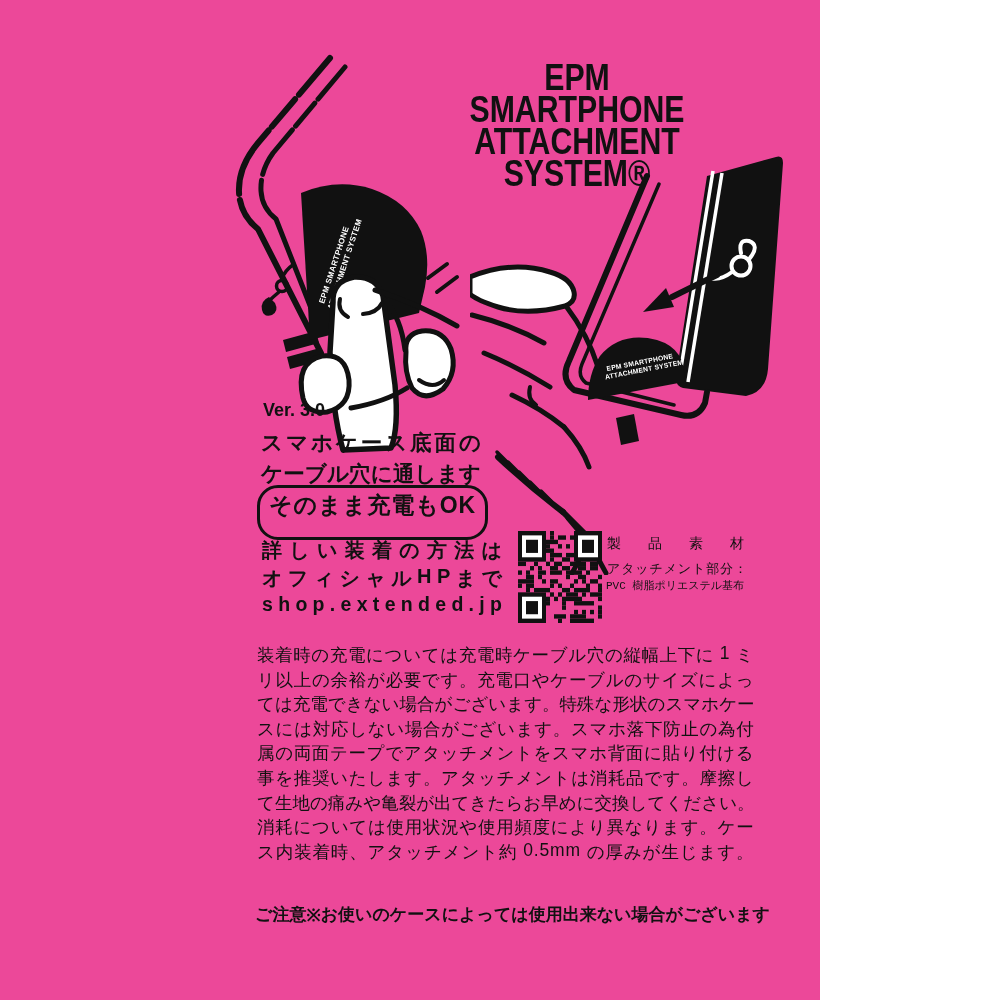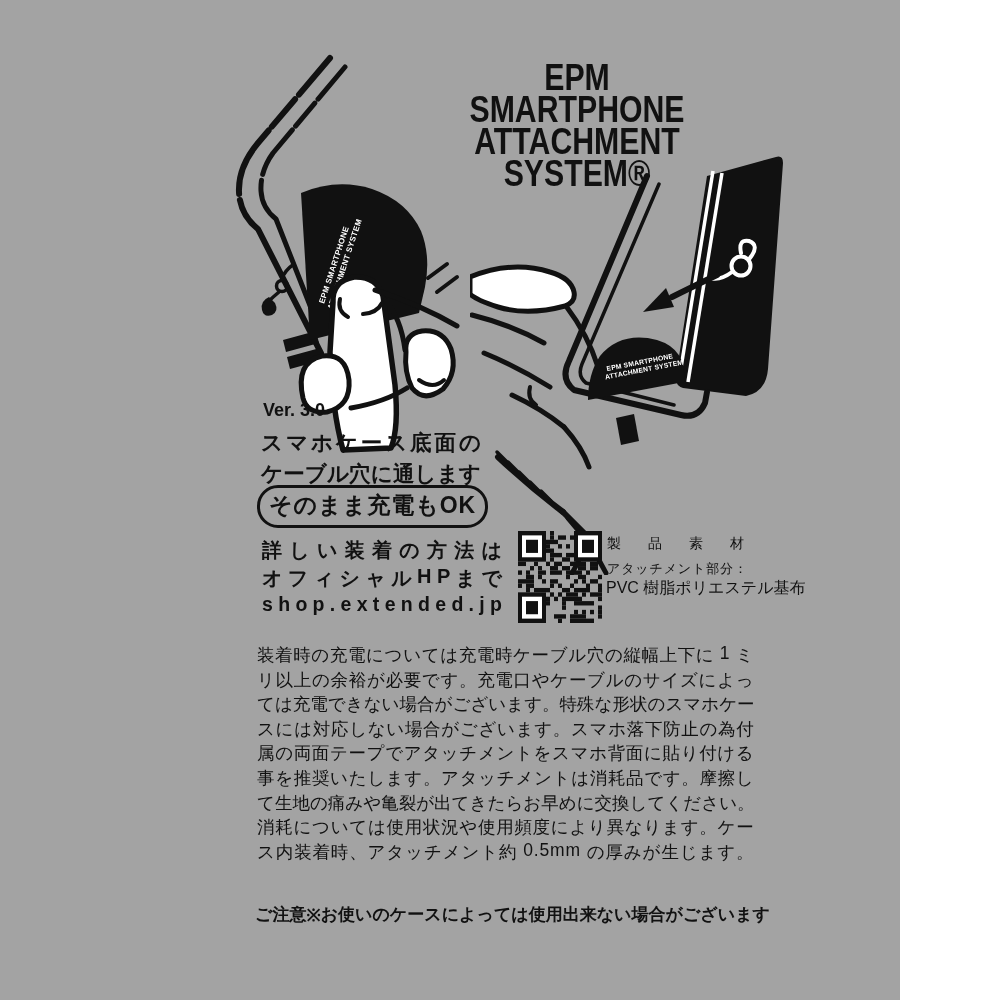--- a/index.html
+++ b/index.html
@@ -1,35 +1,35 @@
 <!DOCTYPE html>
 <html><head>
 <meta charset="utf-8">
 <style>
   html,body{margin:0;padding:0;background:#fff;}
-  .page{position:relative;width:900px;height:1000px;background:#a3a3a3;overflow:hidden;
+  .page{position:relative;width:820px;height:1000px;background:#ec4899;overflow:hidden;
         font-family:"Liberation Sans",sans-serif;color:#111;}
   .abs{position:absolute;}
   
   .cj{display:flex;justify-content:space-between;}
   .cj span{white-space:pre;}
   .title{left:406px;top:62px;width:342px;text-align:center;font-weight:700;
          font-size:36px;line-height:32px;letter-spacing:0;transform:scaleX(0.84);}
   .ver{left:263px;top:400px;font-size:18px;font-weight:700;}
   .instr1{left:261px;top:428px;width:220px;font-size:21.5px;font-weight:700;}
   .instr2{left:261px;top:459px;width:220px;font-size:21.5px;font-weight:700;}
   .badge{left:257px;top:485px;border:3.5px solid #111;border-radius:21px;
-         padding:2px 9px 4px 9px;font-size:23px;font-weight:700;letter-spacing:1px;}
+         padding:2px 9px 16px 9px;font-size:23px;font-weight:700;letter-spacing:1px;}
   .web{width:240px;font-size:20px;font-weight:700;}
   .w1{left:262px;top:537px;}
   .w2{left:262px;top:565px;}
   .w3{left:262px;top:593px;font-size:19.5px;}
   .mat-h{left:607px;top:535px;width:137px;font-size:14px;}
   .mat-1{left:607px;top:560px;width:140px;font-size:13px;}
-  .mat-2{left:606px;top:578px;font-size:16px;}
+  .mat-2{left:606px;top:578px;font-size:11px;font-family:Liberation Mono, monospace;}
   .para{left:257px;top:643px;width:497px;}
   .para-line{height:24.6px;font-size:17.5px;}
   .notice{left:255px;top:903px;width:497px;font-size:17px;font-weight:700;}
   svg text{font-family:"Liberation Sans",sans-serif;}
 </style>
 </head>
 <body>
 
 <div class="page">
 

